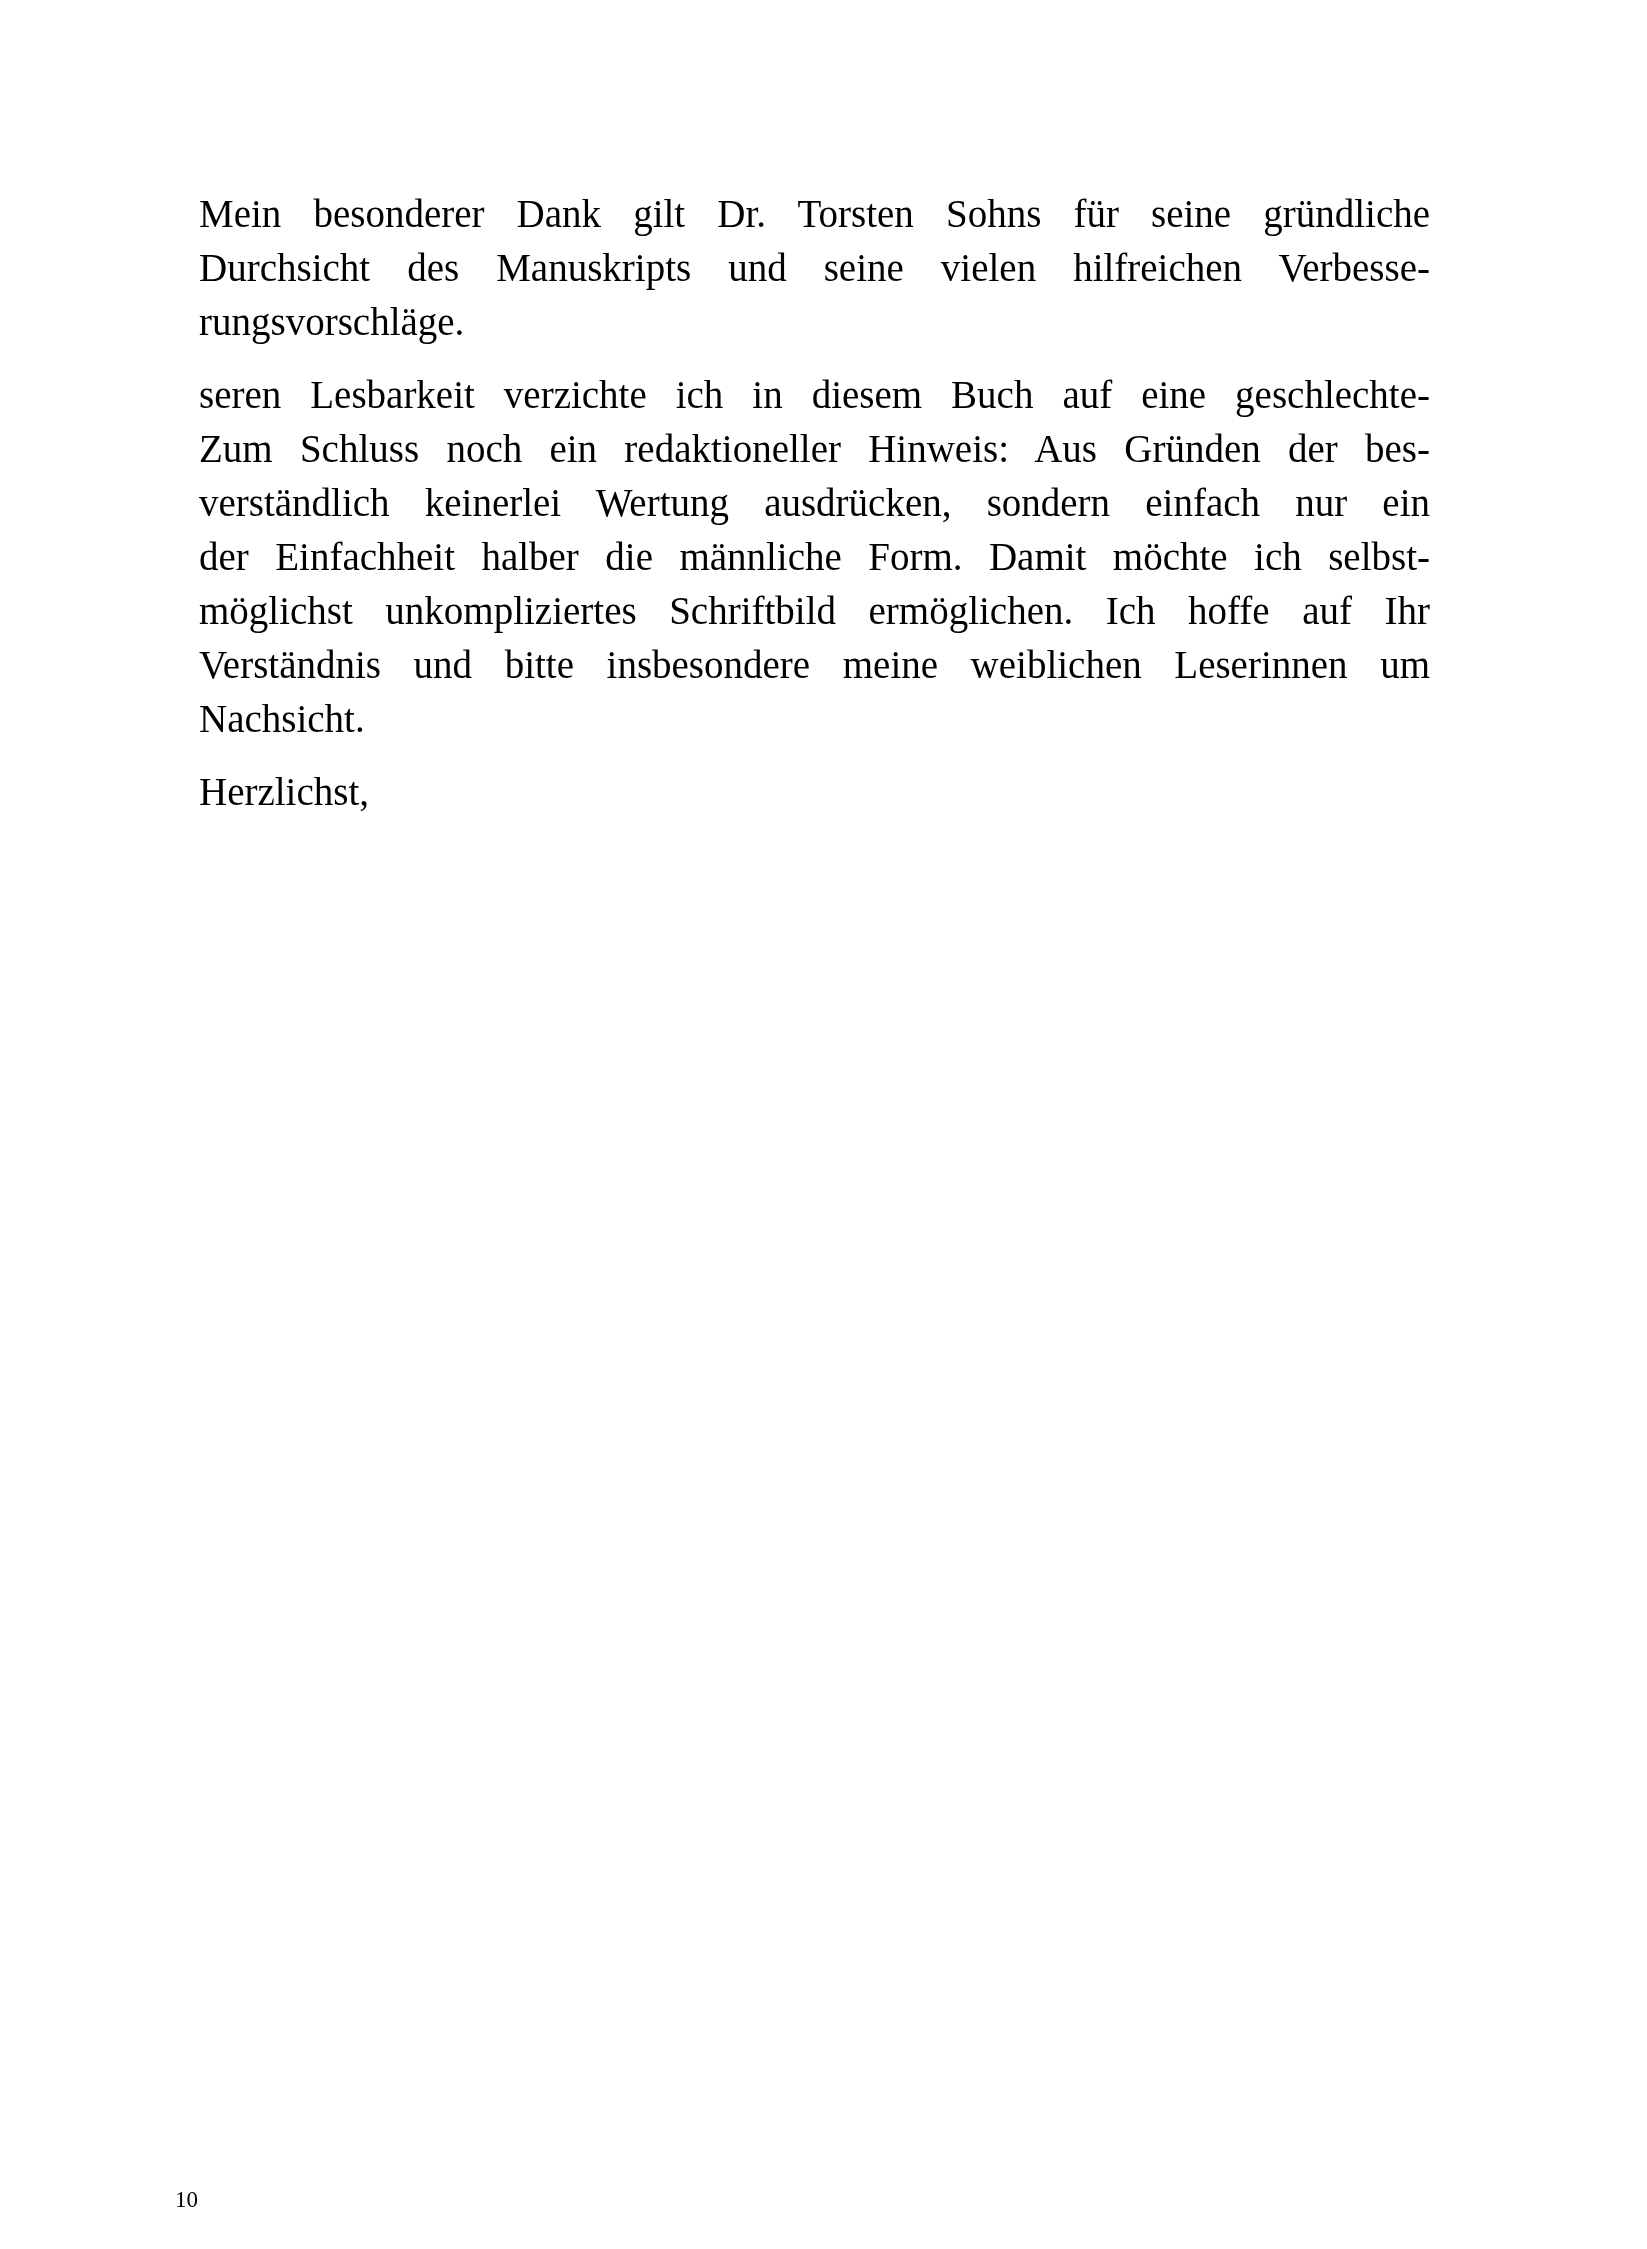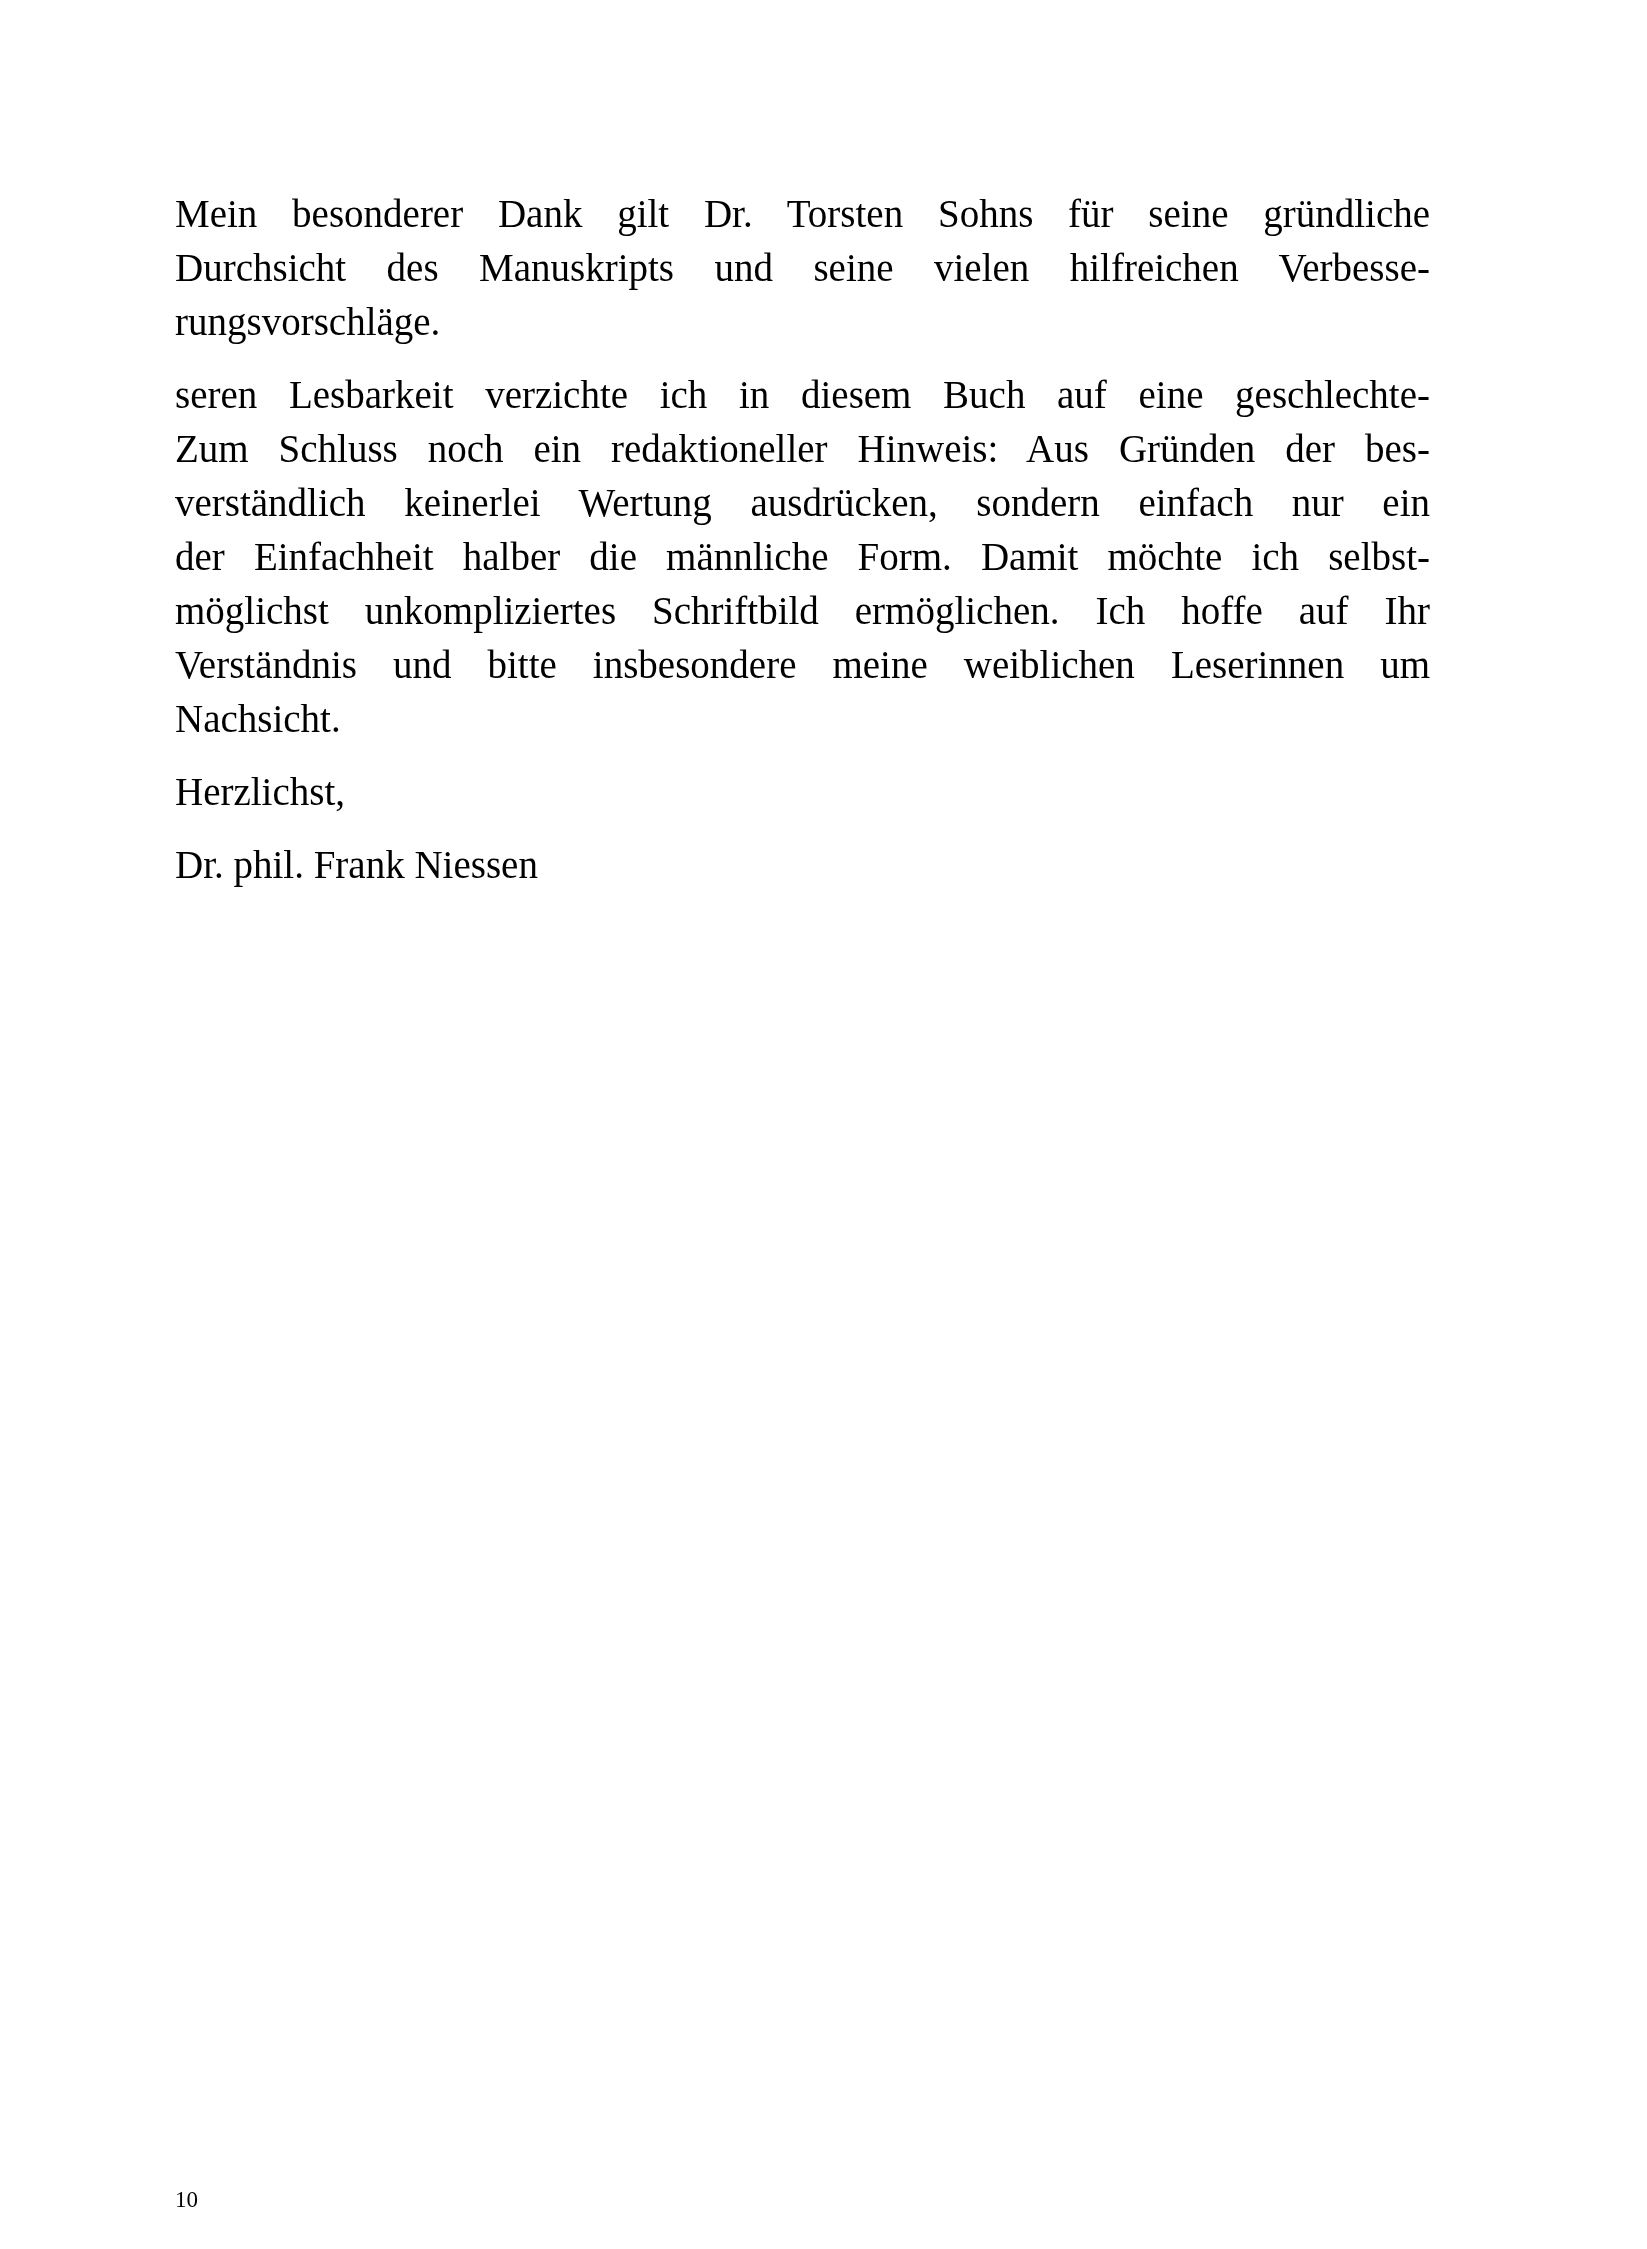--- a/index.html
+++ b/index.html
@@ -24,20 +24,21 @@
     line-height: 54px;
   }
   .para {
     margin: 0 0 19px 0;
     padding: 0;
   }
   .line {
     display: block;
     text-align: left;
     white-space: normal;
+    margin-left: 24px;
   }
   .line.just {
     text-align: justify;
     text-align-last: justify;
   }
   .page-number {
     position: absolute;
     left: 175px;
     top: 2187px;
     font-size: 23px;
@@ -64,22 +65,19 @@
       <span class="line just">der Einfachheit halber die männliche Form. Damit möchte ich selbst-</span>
       <span class="line just">möglichst unkompliziertes Schriftbild ermöglichen. Ich hoffe auf Ihr</span>
       <span class="line just">Verständnis und bitte insbesondere meine weiblichen Leserinnen um</span>
       <span class="line">Nachsicht.</span>
     </p>
 
     <p class="para">
       <span class="line">Herzlichst,</span>
     </p>
 
-    <p class="para">
-      <span class="line">Dr. phil. Frank Niessen</span>
-    </p>
 
   </main>
 
   <div class="page-number">10</div>
 
 </div>
 
 
 </body></html>

